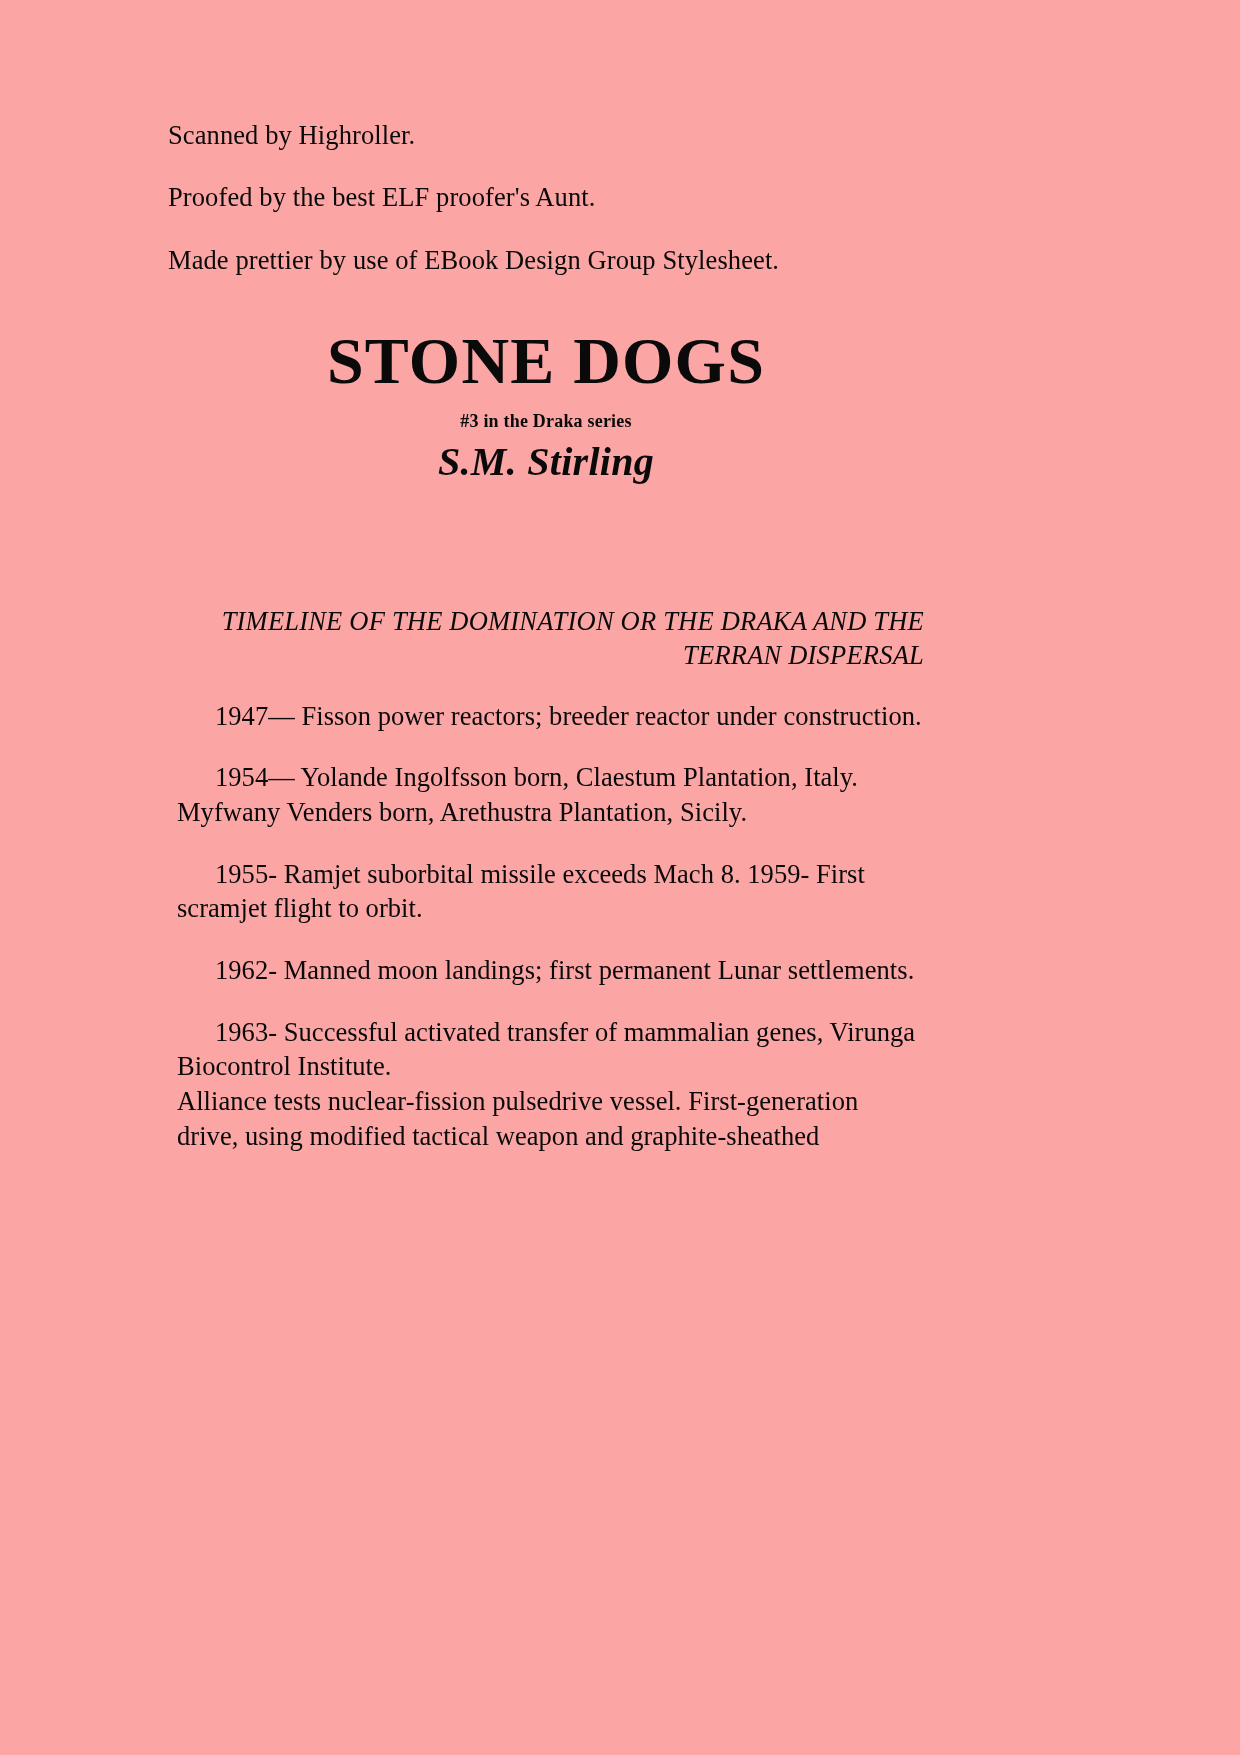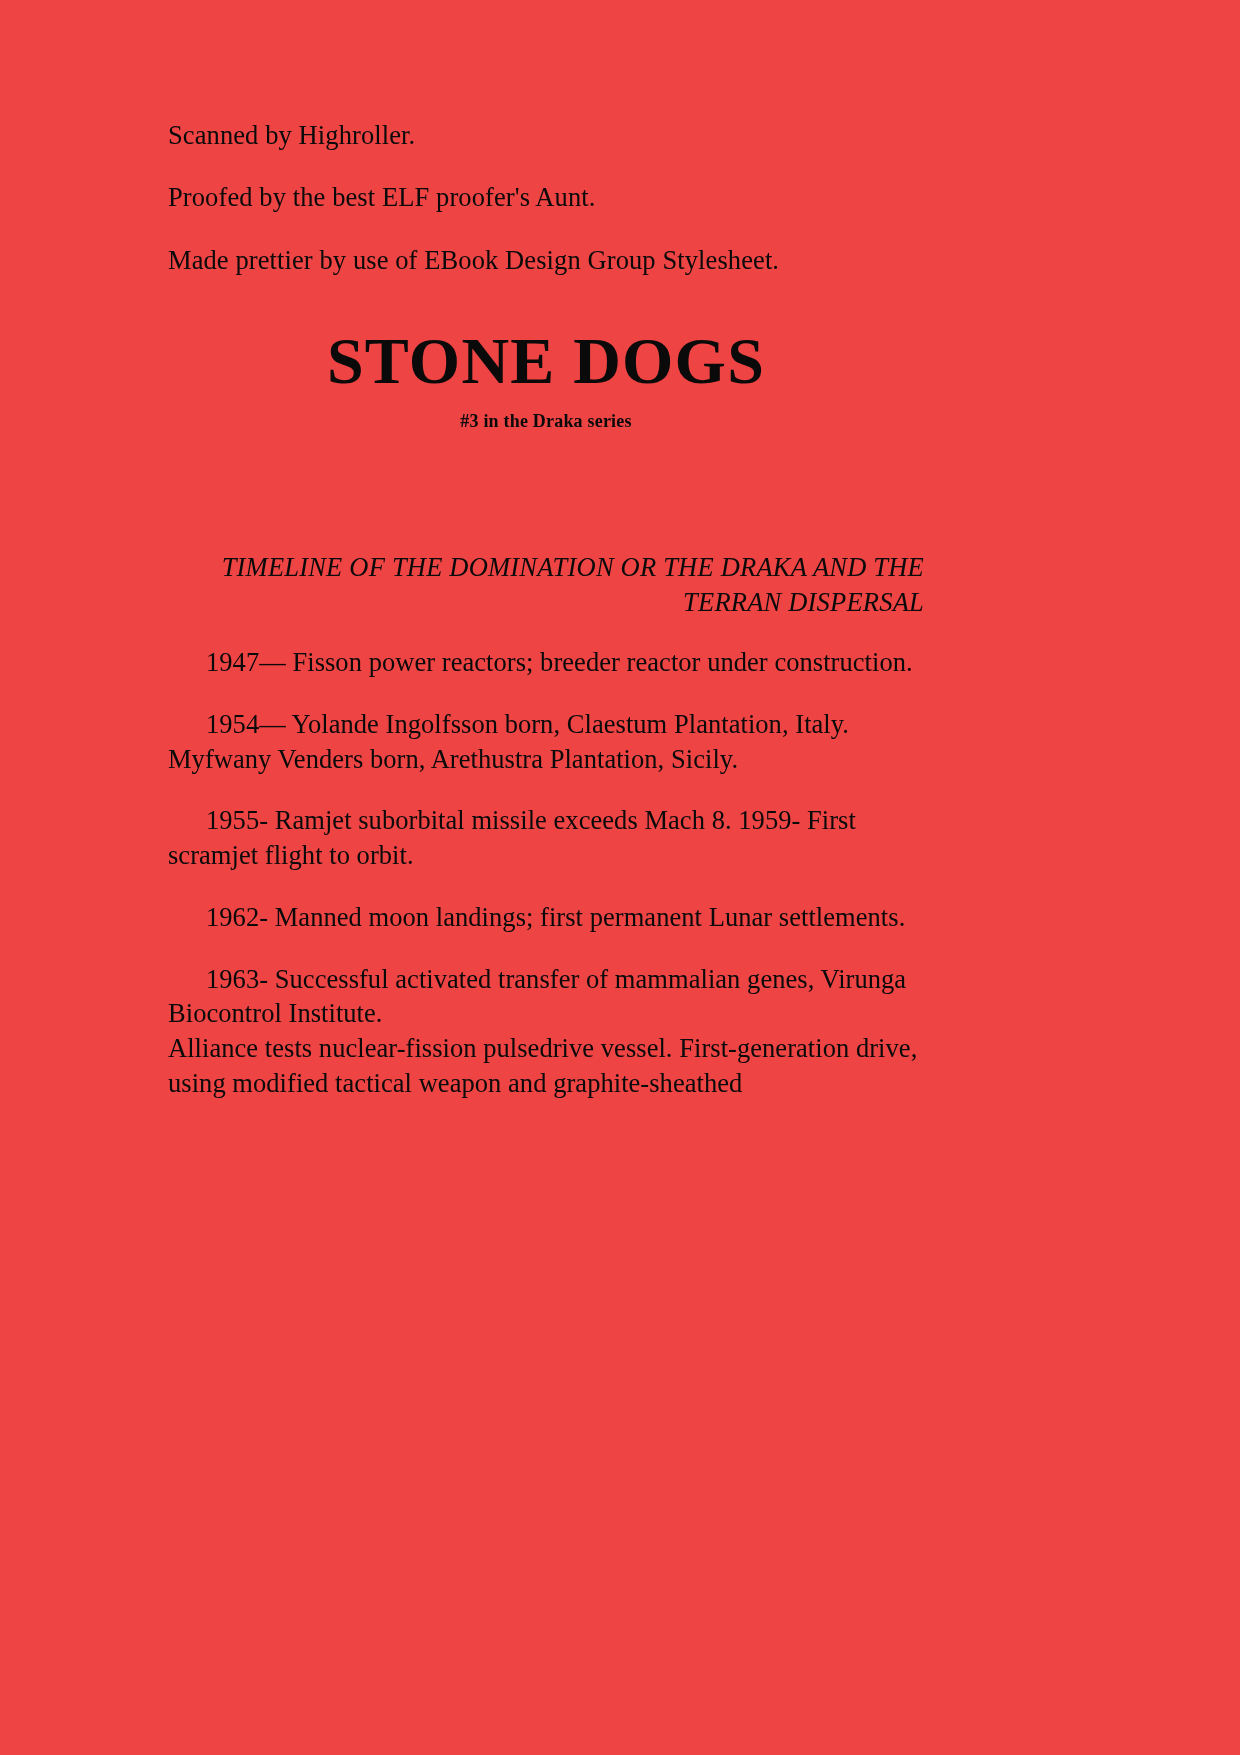--- a/index.html
+++ b/index.html
@@ -12,21 +12,21 @@
     width: 1240px;
     height: 1755px;
     font-family: "Liberation Serif", "DejaVu Serif", serif;
     color: #0a0a0a;
     -webkit-font-smoothing: antialiased;
   }
   .page {
     position: relative;
     width: 1240px;
     height: 1755px;
-    background: #ef4444;
+    background: #fca5a5;
     box-sizing: border-box;
     overflow: hidden;
     font-family: Liberation Serif, serif;
   }
   .content {
     position: absolute;
     left: 168px;
     top: 118px;
     width: 756px;
   }
@@ -76,21 +76,21 @@
     font-style: italic;
     font-weight: normal;
     line-height: 1.30;
     margin: 0 0 26px 0;
     letter-spacing: 0.2px;
     text-align: right;
   }
   .entry {
     font-size: 26.5px;
     line-height: 1.31;
-    margin: 0 0 27px 0;
+    margin: 0 0 27px 9px;
     text-indent: 38px;
     letter-spacing: 0.05px;
   }
   .entry .cont {
     text-indent: 0;
   }
 </style>
 </head>
 <body>
 
@@ -99,20 +99,21 @@
 
     <div>
       <p class="credit-line">Scanned by Highroller.</p>
       <p class="credit-line">Proofed by the best ELF proofer's Aunt.</p>
       <p class="credit-line">Made prettier by use of EBook Design Group Stylesheet.</p>
     </div>
 
     <div class="title-block">
       <h1 class="book-title">STONE DOGS</h1>
       <div class="series-line">#3 in the Draka series</div>
+      <div class="author-name">S.M. Stirling</div>
     </div>
 
     <div class="timeline">
       <div class="timeline-heading">TIMELINE OF THE DOMINATION OR THE DRAKA AND THE TERRAN DISPERSAL</div>
 
       <p class="entry">
         <span>1947— Fisson power reactors; breeder reactor under construction.</span>
       </p>
 
 

